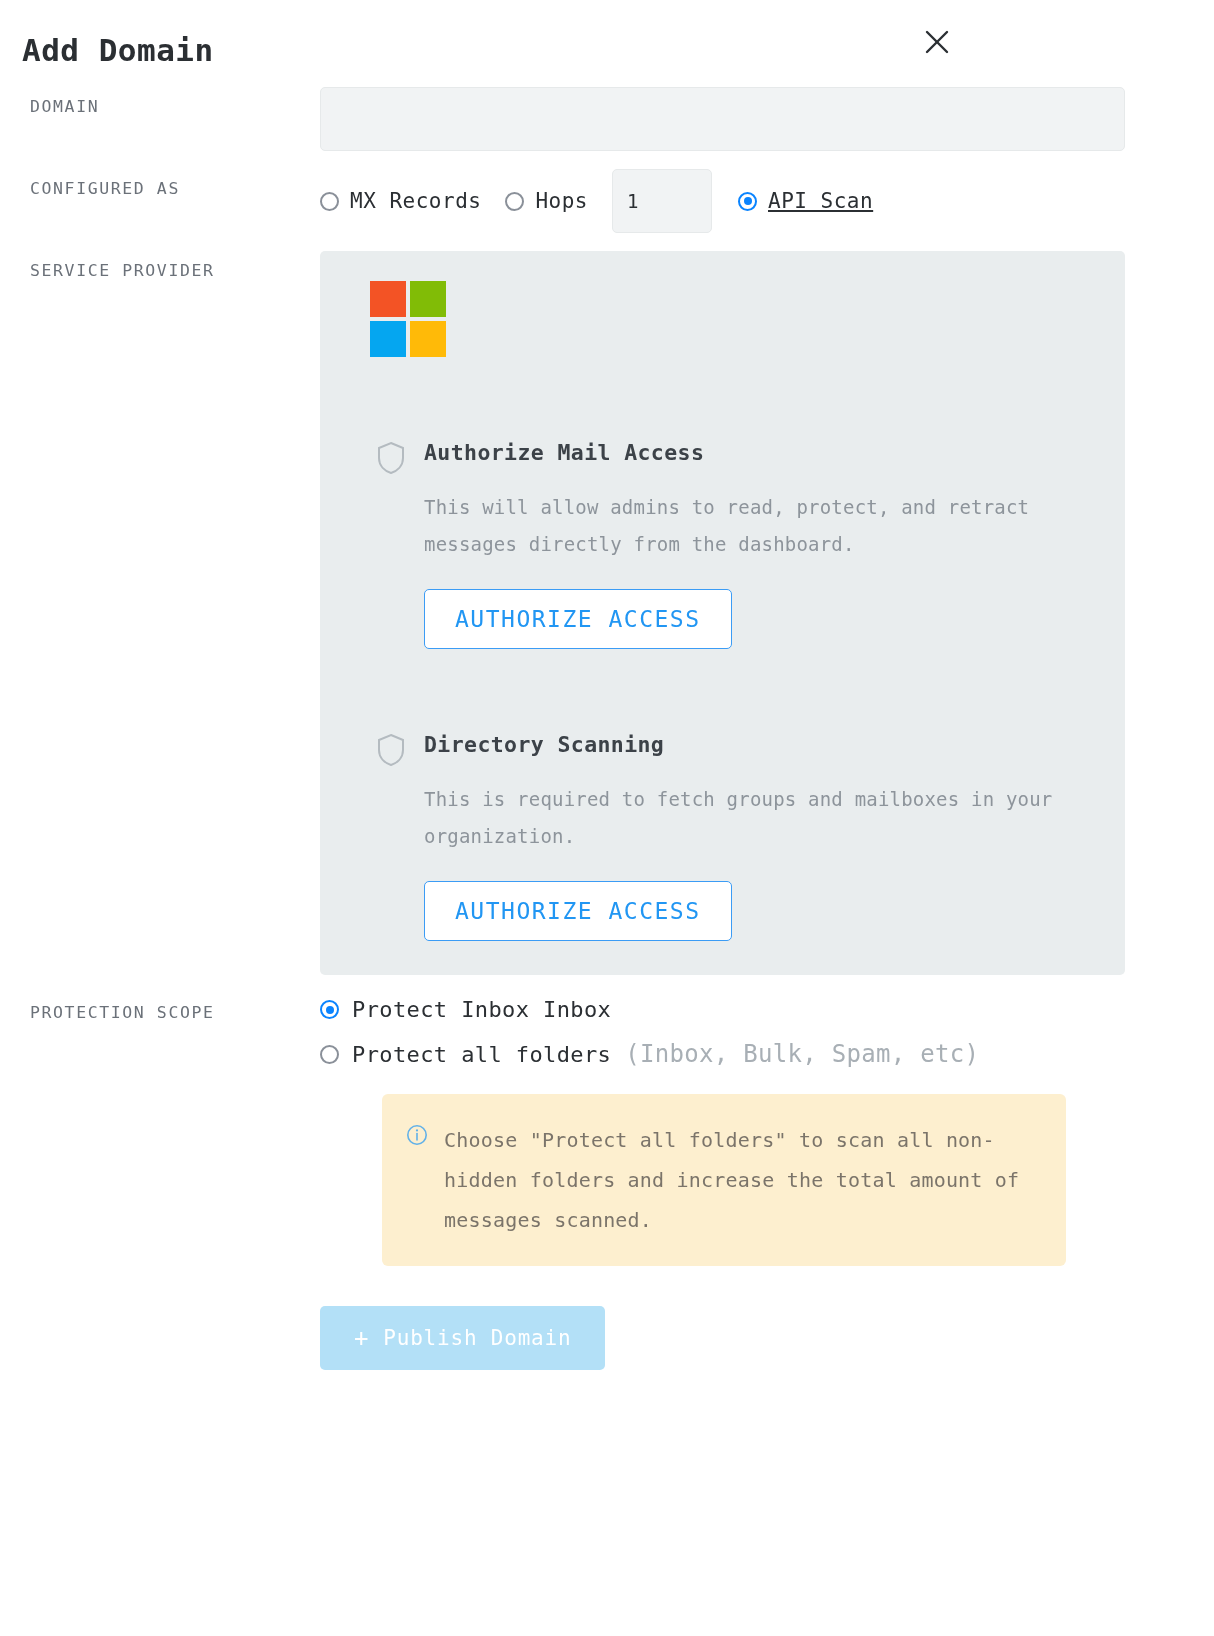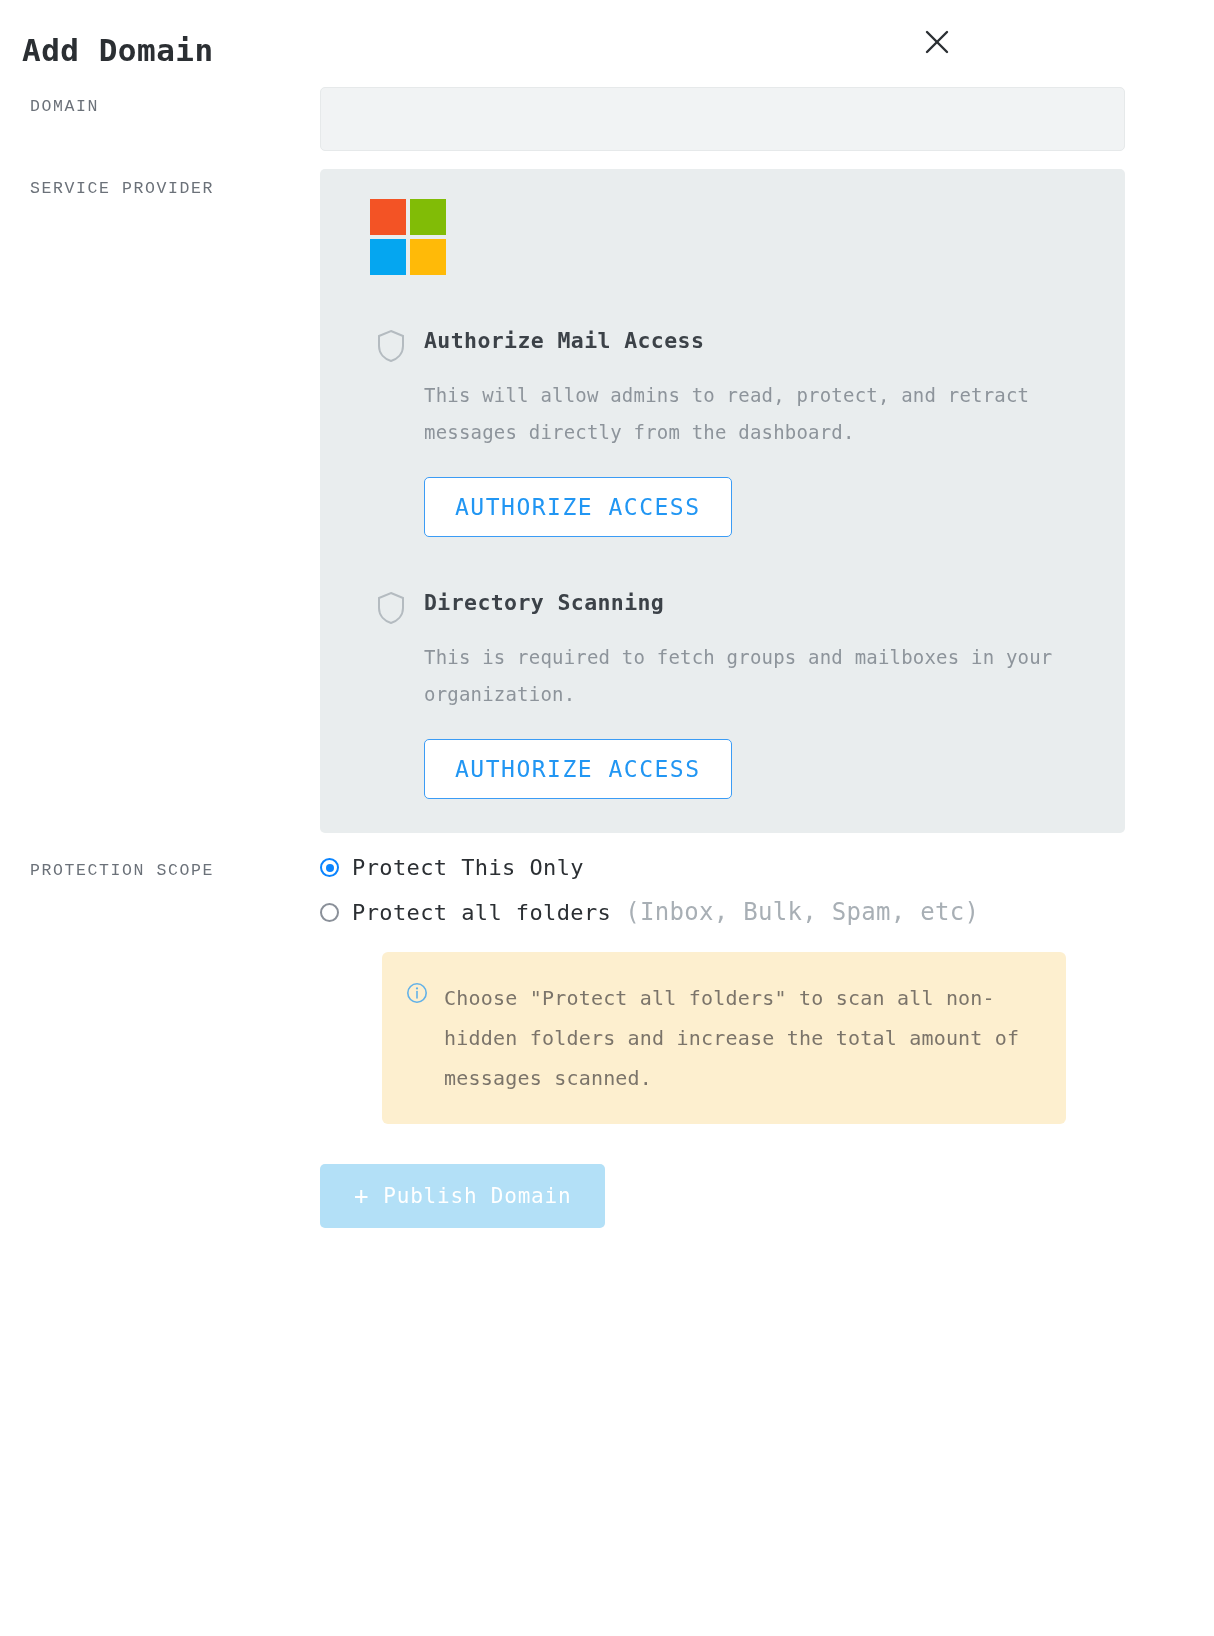--- a/index.html
+++ b/index.html
@@ -59,21 +59,20 @@
     margin-top: 18px;
   }
   .row-label {
     width: 290px;
     flex: 0 0 290px;
     font-size: 16.5px;
     letter-spacing: 1.6px;
     color: #6b7179;
     padding-top: 10px;
     text-transform: uppercase;
-    font-family: Liberation Mono, monospace;
   }
   .row-field {
     flex: 1 1 auto;
   }
 
   
   .domain-input {
     width: 805px;
     height: 64px;
     background: #f1f3f4;
@@ -166,21 +165,21 @@
     gap: 4px;
   }
   .ms-logo span { display: block; }
   .provider-name {
     font-size: 24px;
     color: #2b2f33;
     letter-spacing: 0.5px;
   }
 
   .auth-block {
-    margin-top: 52px;
+    margin-top: 82px;
     padding-left: 28px;
     display: flex;
     gap: 18px;
   }
   .shield-icon {
     flex: 0 0 auto;
     padding-top: 2px;
     color: #b4bbc0;
   }
   .auth-body { flex: 1 1 auto; }
@@ -293,20 +292,40 @@
 
   <div class="form-body">
 
     <div class="row">
       <div class="row-label">DOMAIN</div>
       <div class="row-field">
         <input class="domain-input" type="text" value="" placeholder="" style="">
       </div>
     </div>
 
+    <div class="row">
+      <div class="row-label">CONFIGURED AS</div>
+      <div class="row-field">
+        <div class="radio-inline">
+          <div class="radio-opt">
+            <span class="radio-dot"></span>
+            <span class="radio-label">MX Records</span>
+          </div>
+          <div class="radio-opt">
+            <span class="radio-dot"></span>
+            <span class="radio-label">Hops</span>
+          </div>
+          <input class="hops-input" type="text" value="1" style="">
+          <div class="radio-opt">
+            <span class="radio-dot checked"></span>
+            <span class="radio-label link">API Scan</span>
+          </div>
+        </div>
+      </div>
+    </div>
 
     <div class="row">
       <div class="row-label">SERVICE PROVIDER</div>
       <div class="row-field">
         <div class="provider-panel">
 
           <div class="provider-head">
             <div class="ms-logo">
               <span style="background:#f35325"></span>
               <span style="background:#81bc06"></span>
@@ -344,21 +363,21 @@
         </div>
       </div>
     </div>
 
     <div class="row">
       <div class="row-label">PROTECTION SCOPE</div>
       <div class="row-field">
         <div class="scope-list">
           <div class="scope-opt">
             <span class="radio-dot checked"></span>
-            <span class="scope-label">Protect This Only</span>
+            <span class="scope-label">Protect Inbox Inbox</span>
           </div>
           <div class="scope-opt">
             <span class="radio-dot"></span>
             <span class="scope-label">Protect all folders</span>
             <span class="scope-note">(Inbox, Bulk, Spam, etc)</span>
           </div>
         </div>
 
         <div class="info-box">
           <div class="info-icon">

